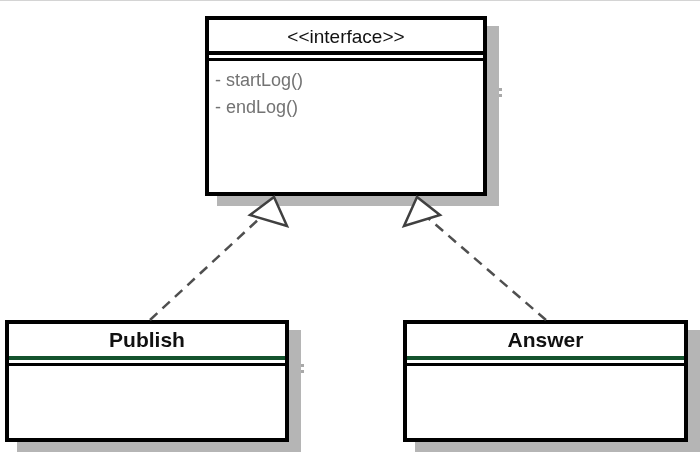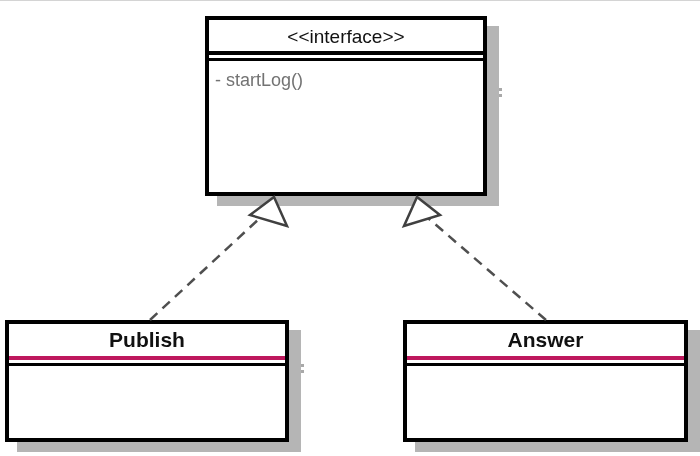--- a/index.html
+++ b/index.html
@@ -42,21 +42,21 @@
     border-bottom: 4px solid #000;
     color: #111;
   }
   .class-header {
     text-align: center;
     font-size: 21px;
     font-weight: bold;
     line-height: 28px;
     padding-top: 2px;
     padding-bottom: 2px;
-    border-bottom: 4px solid #be185d;
+    border-bottom: 4px solid #14532d;
     color: #111;
   }
   .sep-line {
     height: 3px;
     background: #000;
     margin-top: 3px;
   }
   .methods {
     font-size: 18px;
     line-height: 27px;
@@ -88,20 +88,21 @@
 
   <div class="top-edge-line"></div>
 
   <div class="uml-box" id="log-box">
     <div class="iface-header">
       <div>&lt;&lt;interface&gt;&gt;</div>
     </div>
     <div class="sep-line"></div>
     <div class="methods">
       <div>- startLog()</div>
+      <div>- endLog()</div>
     </div>
   </div>
 
   <div class="uml-box" id="publish-box">
     <div class="class-header">Publish</div>
     <div class="sep-line"></div>
     <div class="empty-compartment"></div>
   </div>
 
   <div class="uml-box" id="answer-box">

